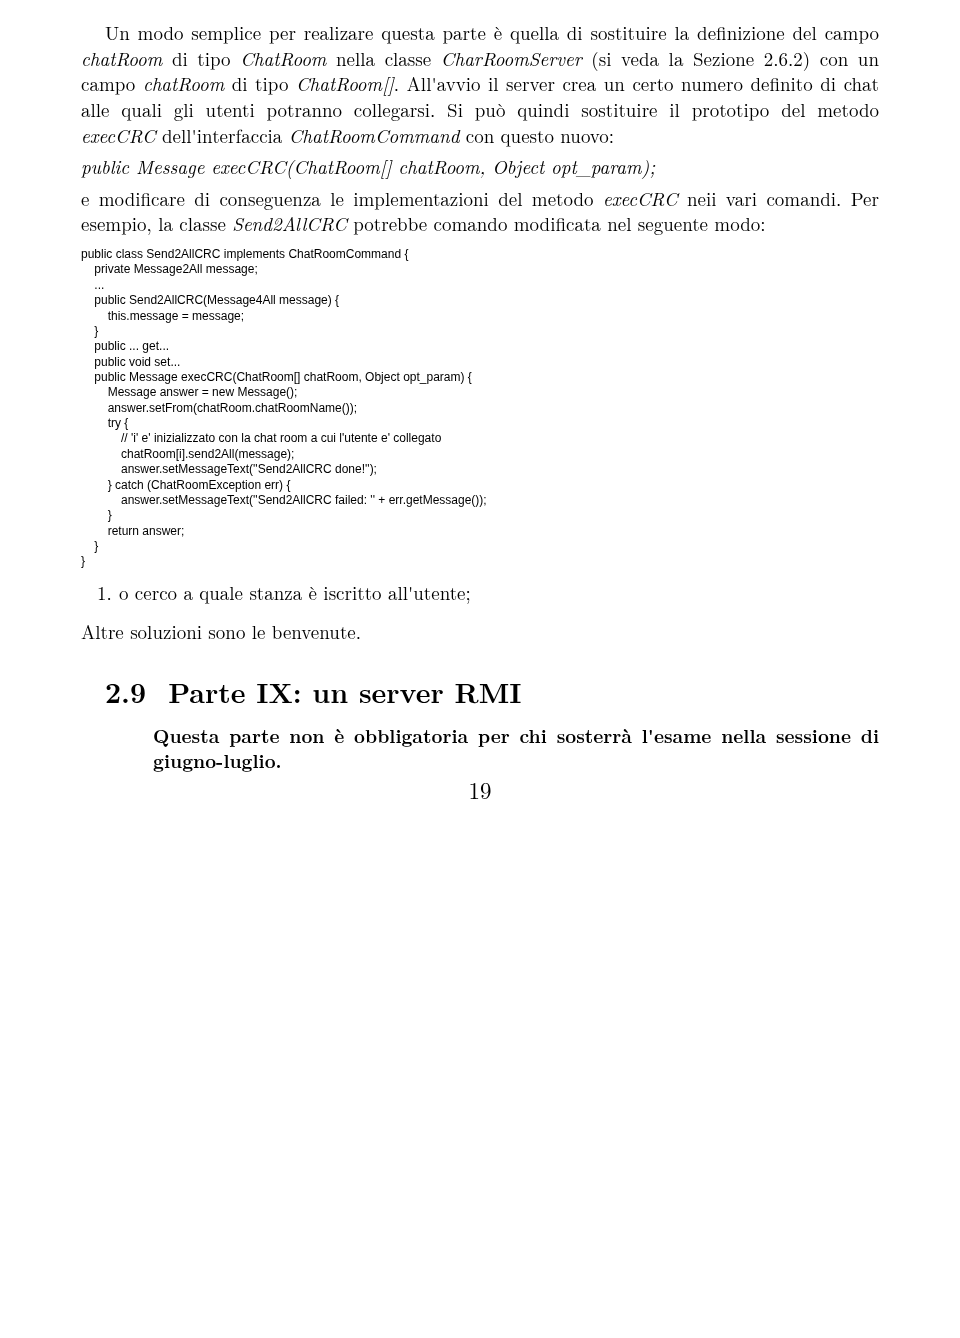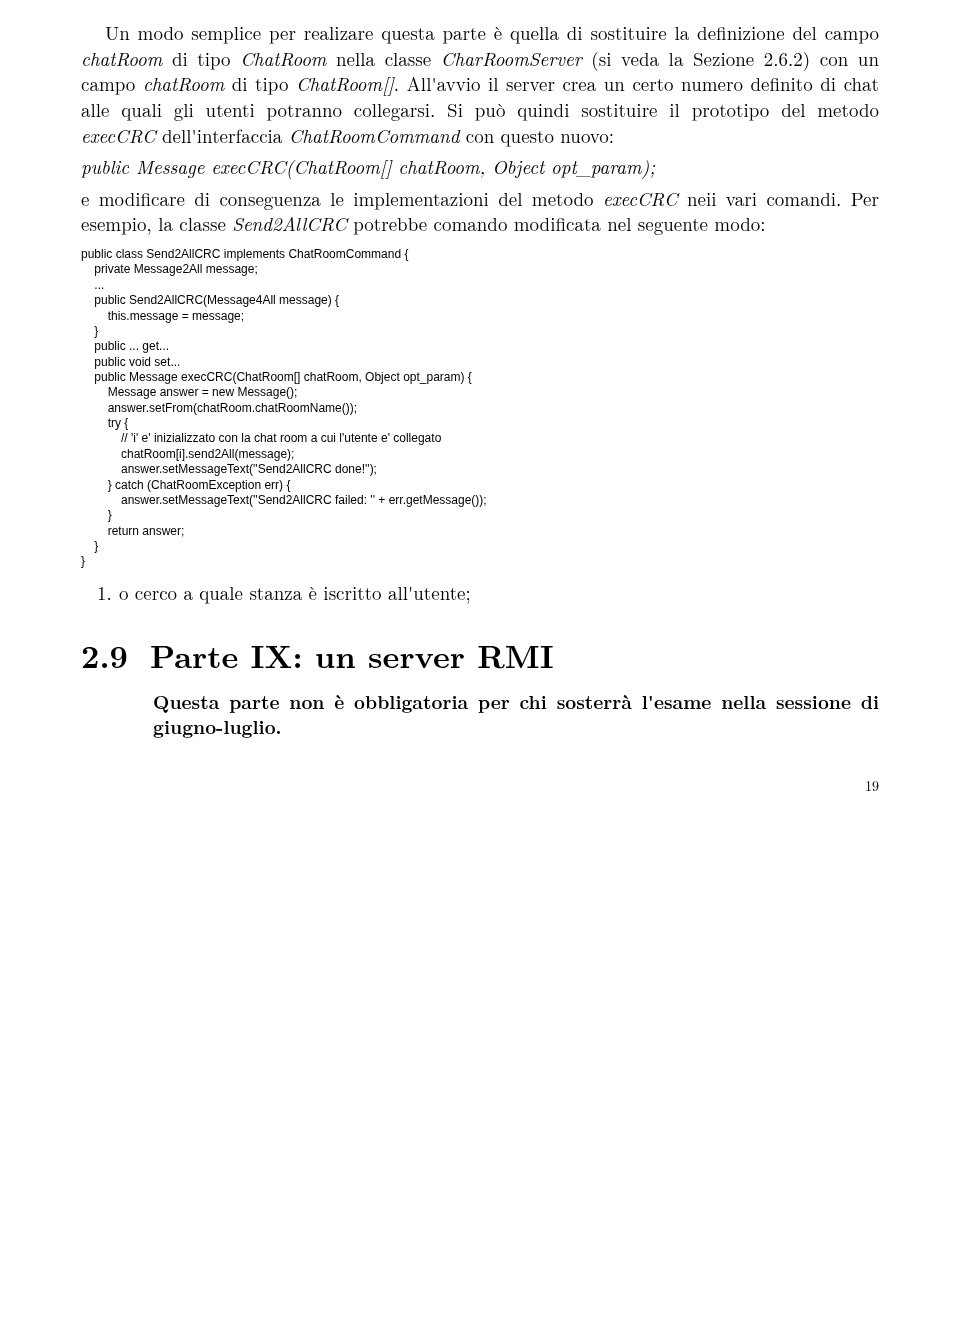--- a/index.html
+++ b/index.html
@@ -44,37 +44,37 @@
     margin-bottom: 14px;
     text-align: justify;
   }
   .ol .num {
     display: inline-block;
     width: 22px;
     margin-left: -30px;
   }
   .section-head {
     font-weight: bold;
-    font-size: 32px;
+    font-size: 28px;
     margin-top: 28px;
     margin-bottom: 12px;
+    margin-left: 24px;
   }
   .section-num {
     display: inline-block;
     margin-right: 22px;
   }
   .section-body {
     margin-left: 72px;
     text-align: justify;
     font-weight: bold;
   }
   .pagenum {
-    text-align: right;
-    margin-top: 36px;
-    font-size: 14px;
+    text-align: center;
+    font-size: 23px;
   }
   .ital { font-style: italic; }
 </style>
 </head>
 <body>
 
 <div class="page">
 
   <p class="para indent1">
     <span>Un modo semplice per realizare questa parte è quella di sostituire la definizione del campo </span><span class="ital">chatRoom</span><span> di tipo </span><span class="ital">ChatRoom</span><span> nella classe </span><span class="ital">CharRoomServer</span><span> (si veda la Sezione 2.6.2) con un campo </span><span class="ital">chatRoom</span><span> di tipo </span><span class="ital">ChatRoom[]</span><span>. All'avvio il server crea un certo numero definito di chat alle quali gli utenti potranno collegarsi. Si può quindi sostituire il prototipo del metodo </span><span class="ital">execCRC</span><span> dell'interfaccia </span><span class="ital">ChatRoomCommand</span><span> con questo nuovo:</span>
@@ -108,20 +108,21 @@
     }
 }</div>
 
 
   <div class="ol">
     <div class="li">
       <span class="num">1.</span><span>o cerco a quale stanza è iscritto all'utente;</span>
     </div>
   </div>
 
+  <p class="para">Altre soluzioni sono le benvenute.</p>
 
   <div class="section-head">
     <span class="section-num">2.9</span><span>Parte IX: un server RMI</span>
   </div>
 
   <div class="section-body">Questa parte non è obbligatoria per chi sosterrà l'esame nella sessione di giugno-luglio.</div>
 
   <div class="pagenum">19</div>
 
 </div>

